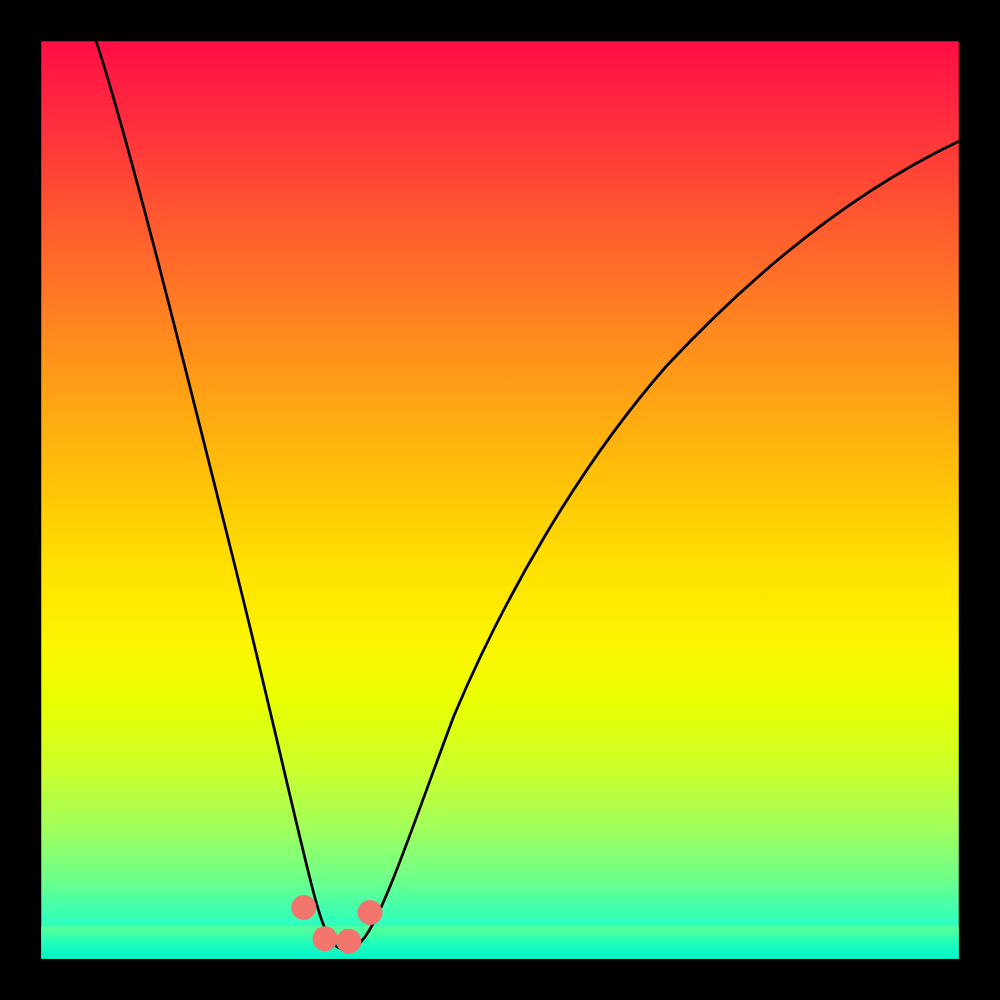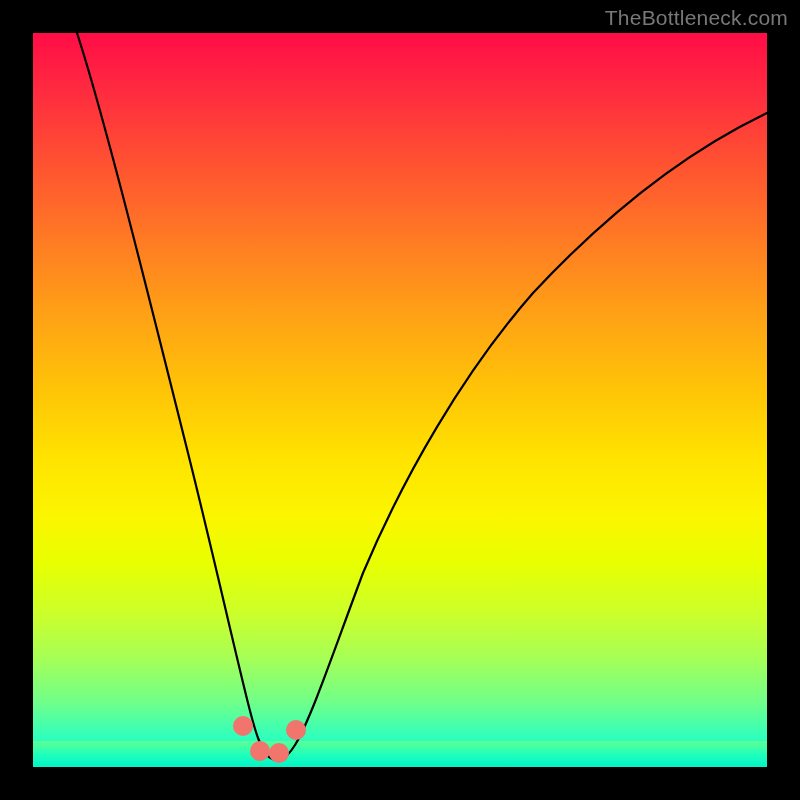--- a/index.html
+++ b/index.html
@@ -82,14 +82,13 @@
            C 244 730, 252 728, 262 712
            C 278 686, 300 620, 330 540
            C 370 445, 430 340, 500 260
            C 570 185, 650 120, 734 80"></path>
       <circle class="dot" cx="210" cy="693" r="10"></circle>
       <circle class="dot" cx="227" cy="718" r="10"></circle>
       <circle class="dot" cx="246" cy="720" r="10"></circle>
       <circle class="dot" cx="263" cy="697" r="10"></circle>
     </svg>
   </div>
-  <div class="watermark">TheBottleneck.com</div>
 </div>
 
 </body></html>

